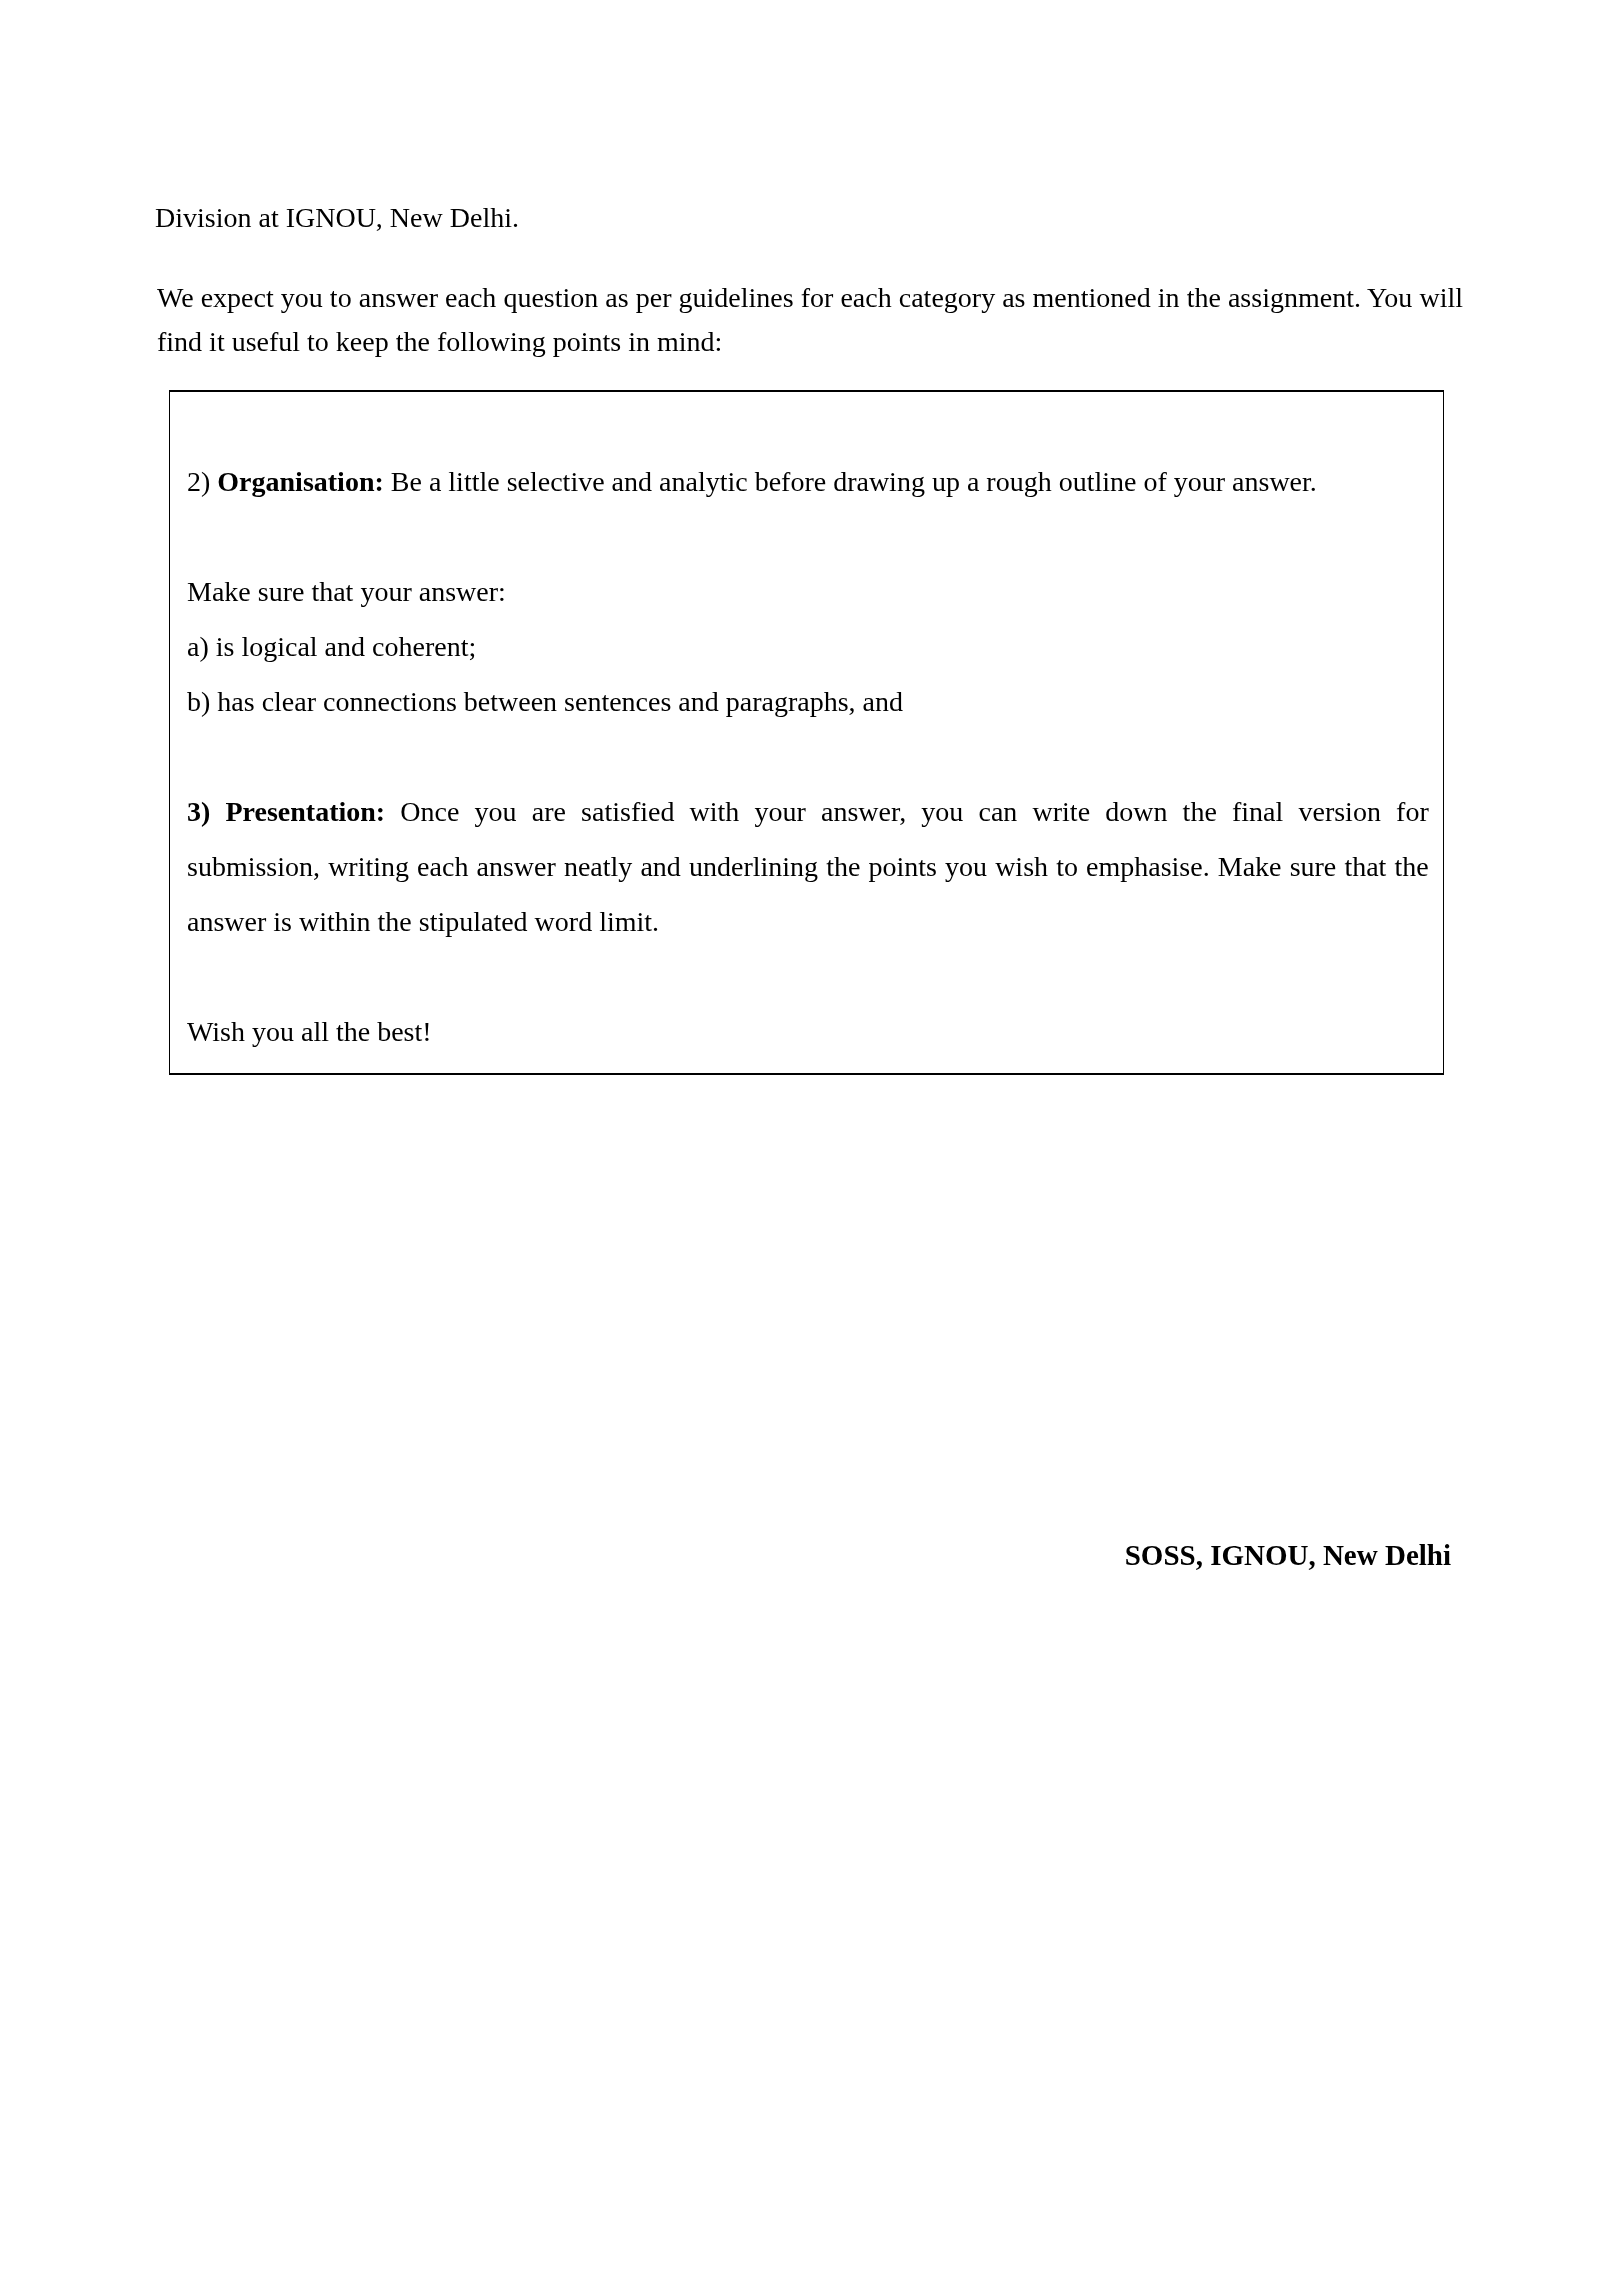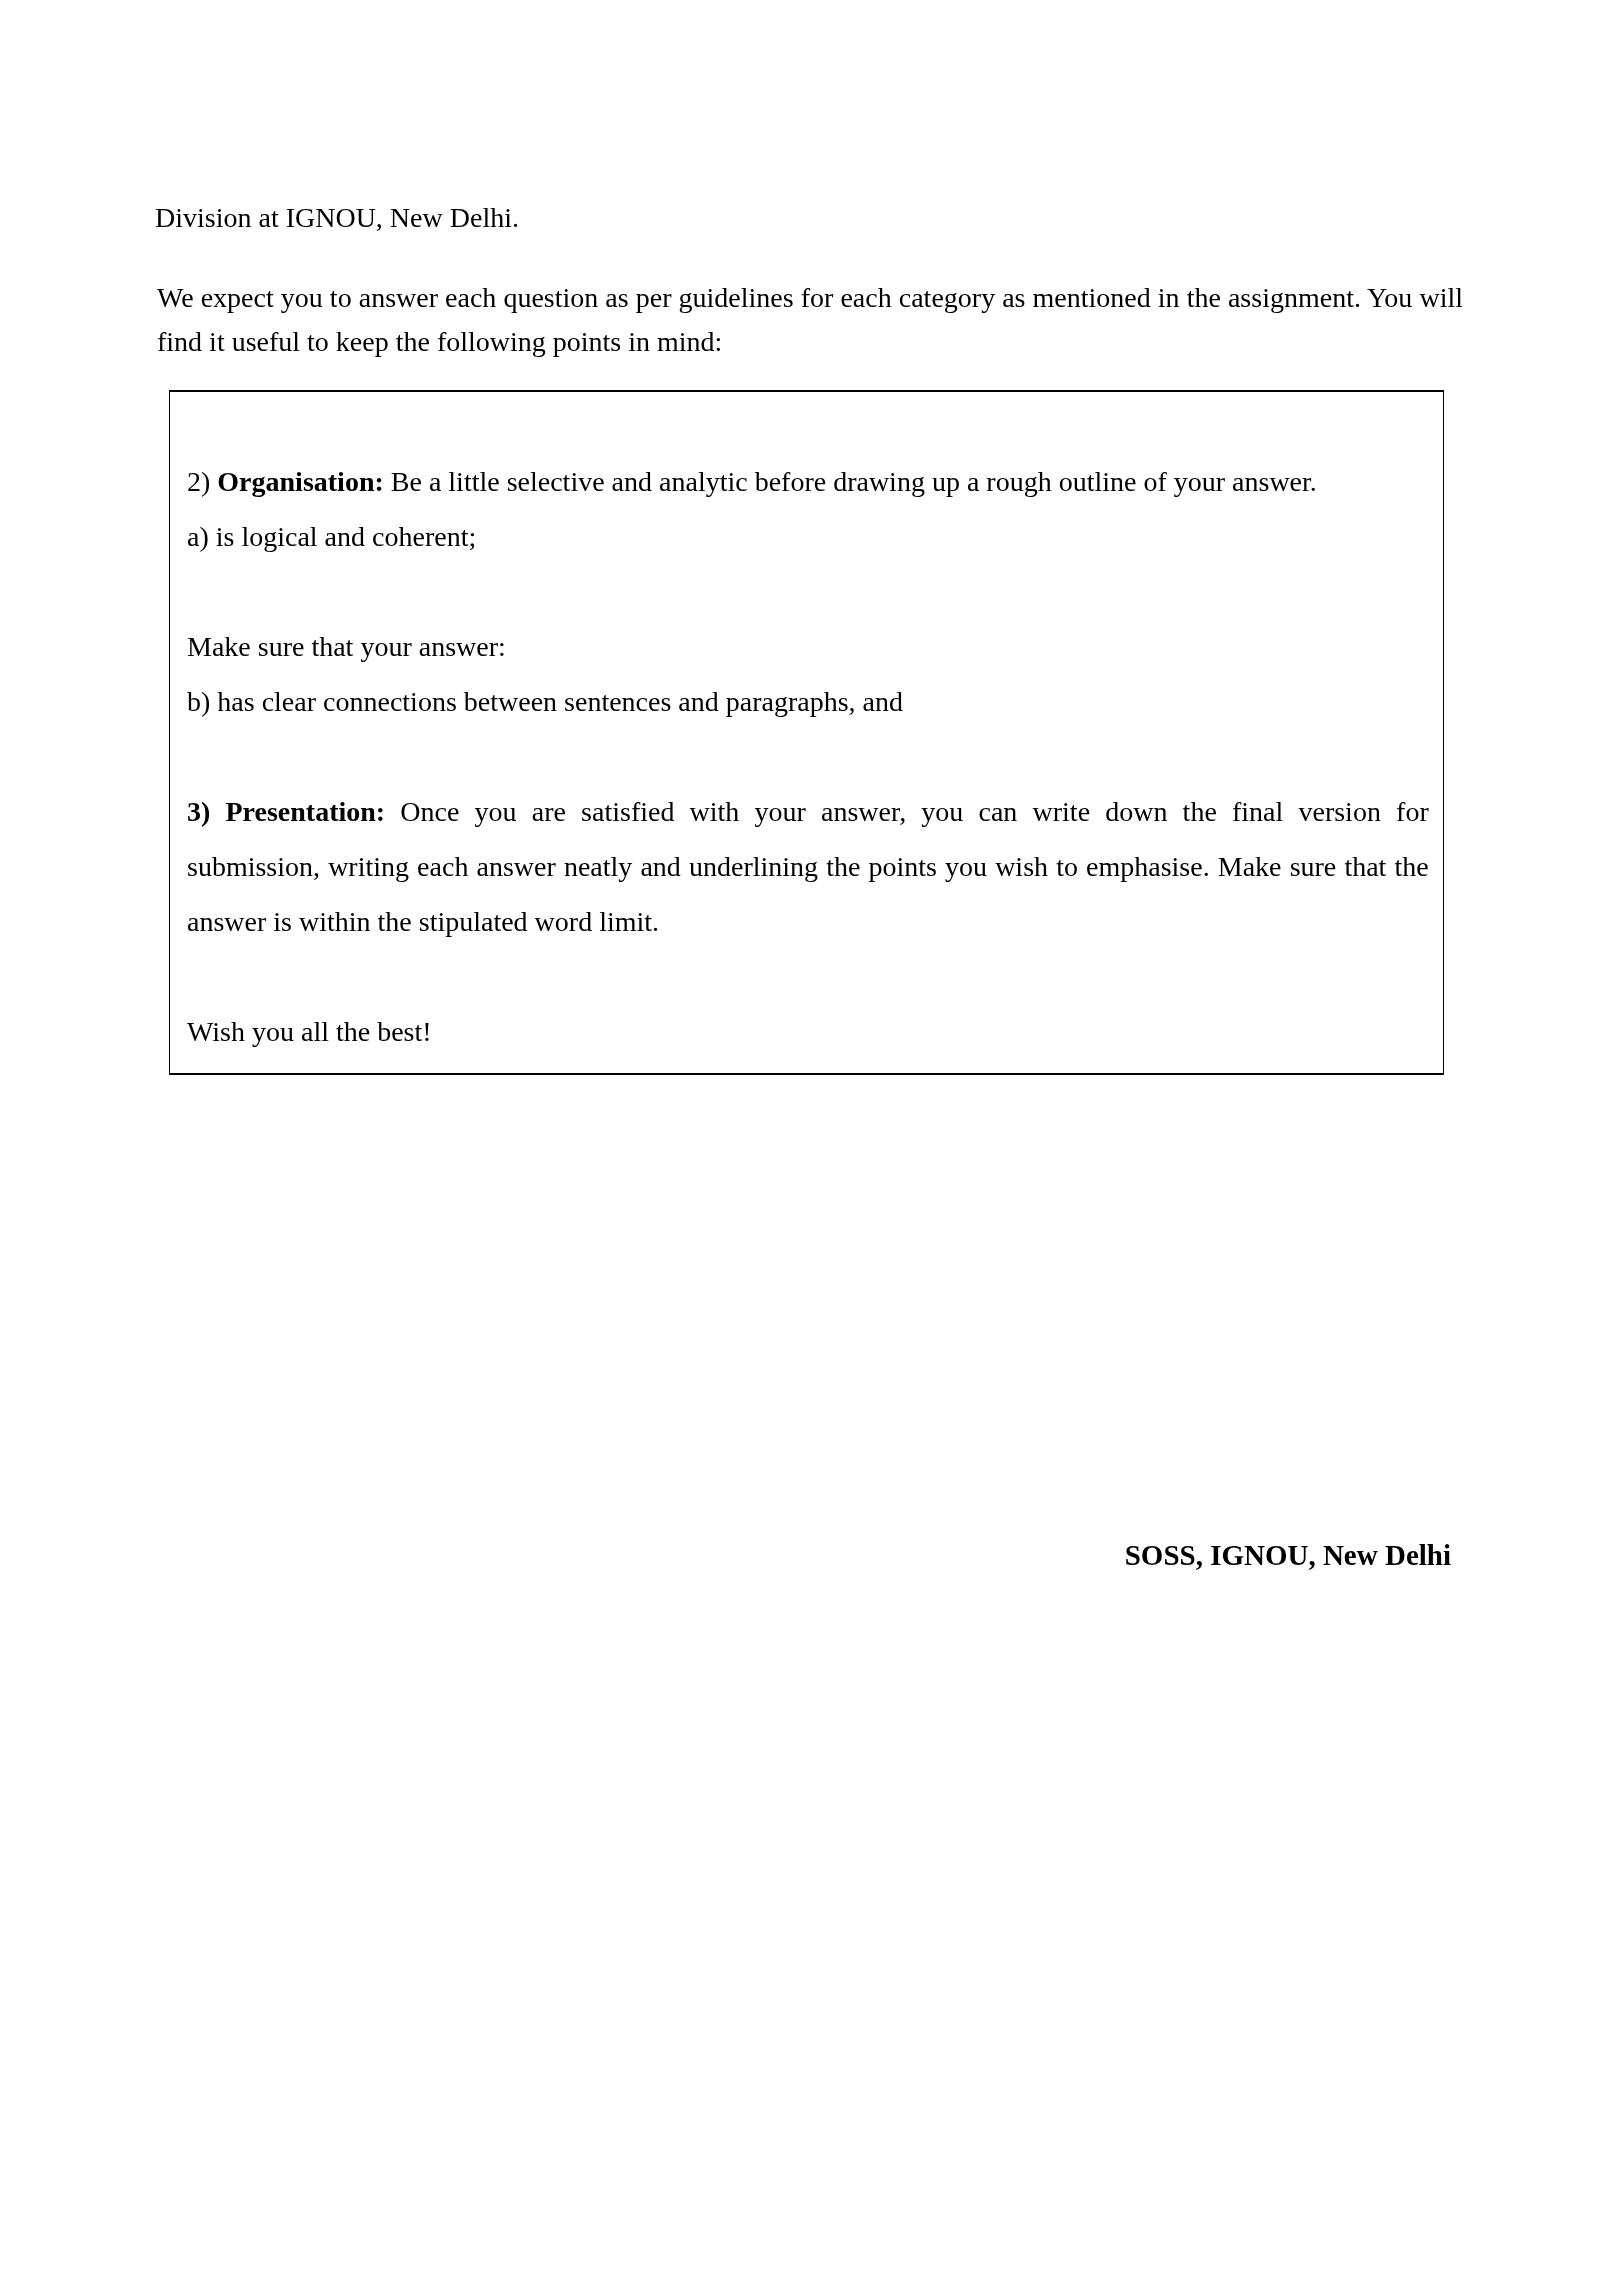--- a/index.html
+++ b/index.html
@@ -89,23 +89,23 @@
   <div class="box">
 
 
     <p class="bp gap">
       <span>2)</span>
       <b>Organisation:</b>
       <span>Be a little selective and analytic before drawing up a rough outline of your answer.</span>
     </p>
 
 
+    <p class="bp gap">Make sure that your answer:</p>
+
     <p class="bp">a) is logical and coherent;</p>
-
-    <p class="bp gap">Make sure that your answer:</p>
 
     <p class="bp">b) has clear connections between sentences and paragraphs, and</p>
 
 
     <p class="bp gap">
       <b>3) Presentation:</b>
       <span>Once you are satisfied with your answer, you can write down the final version for submission, writing each answer neatly and underlining the points you wish to emphasise. Make sure that the answer is within the stipulated word limit.</span>
     </p>
 
     <p class="bp gap bold">Wish you all the best!</p>

